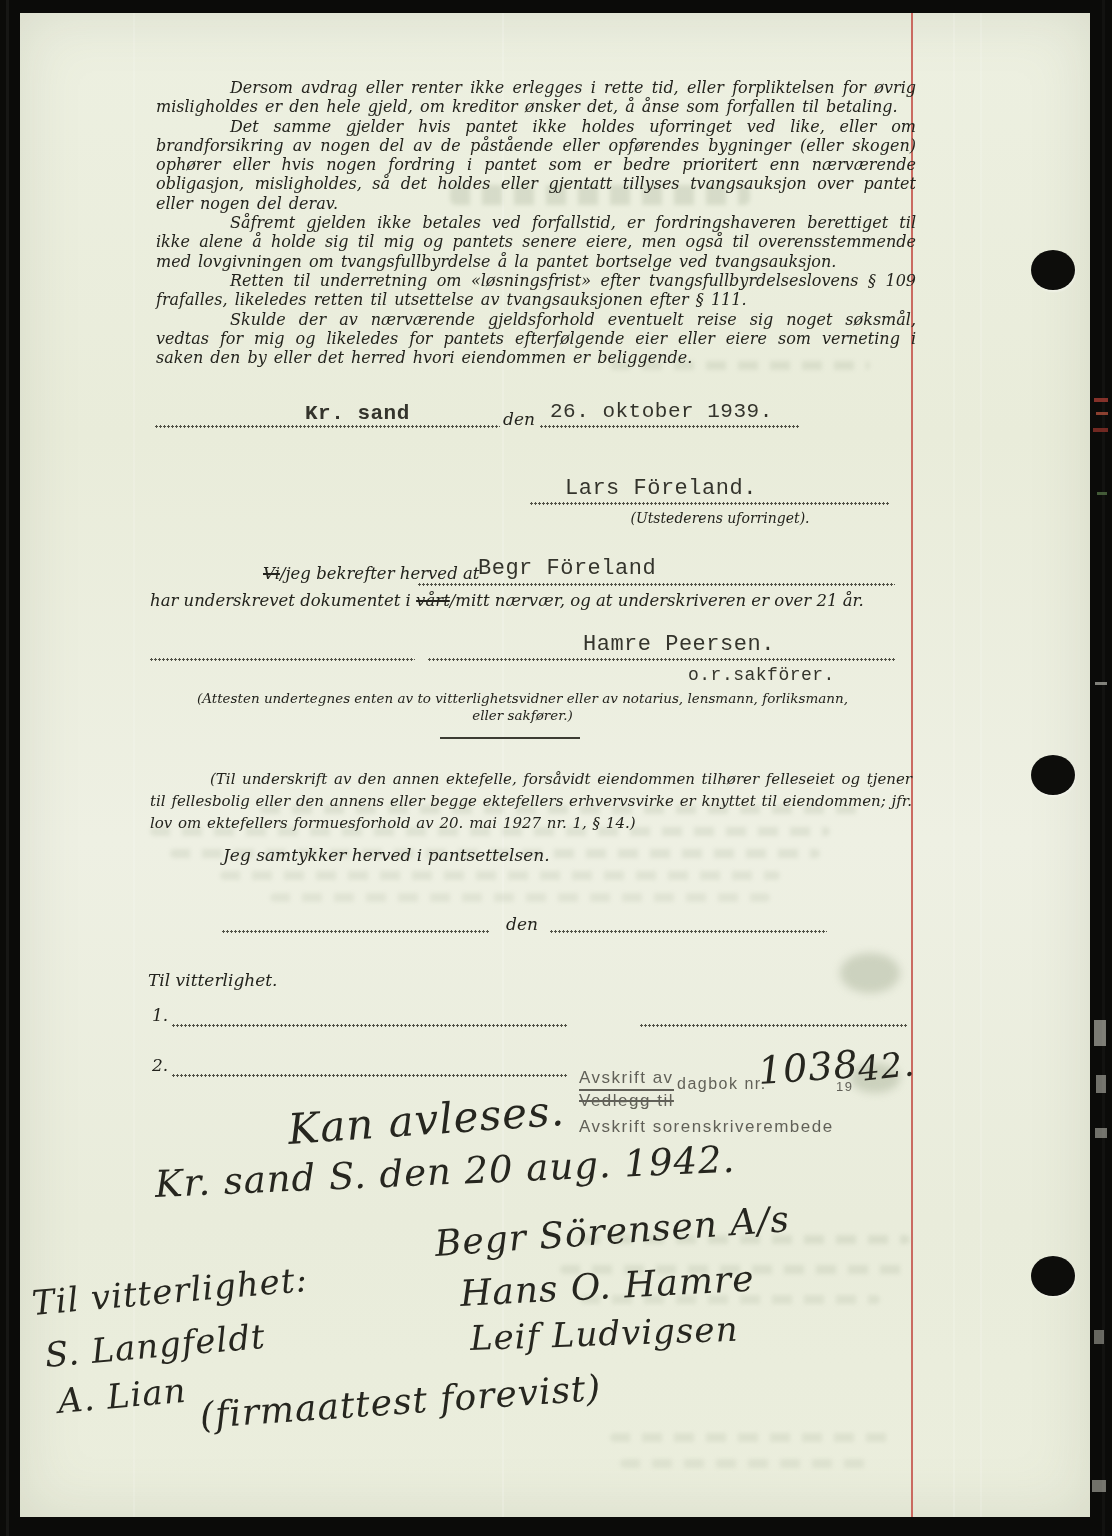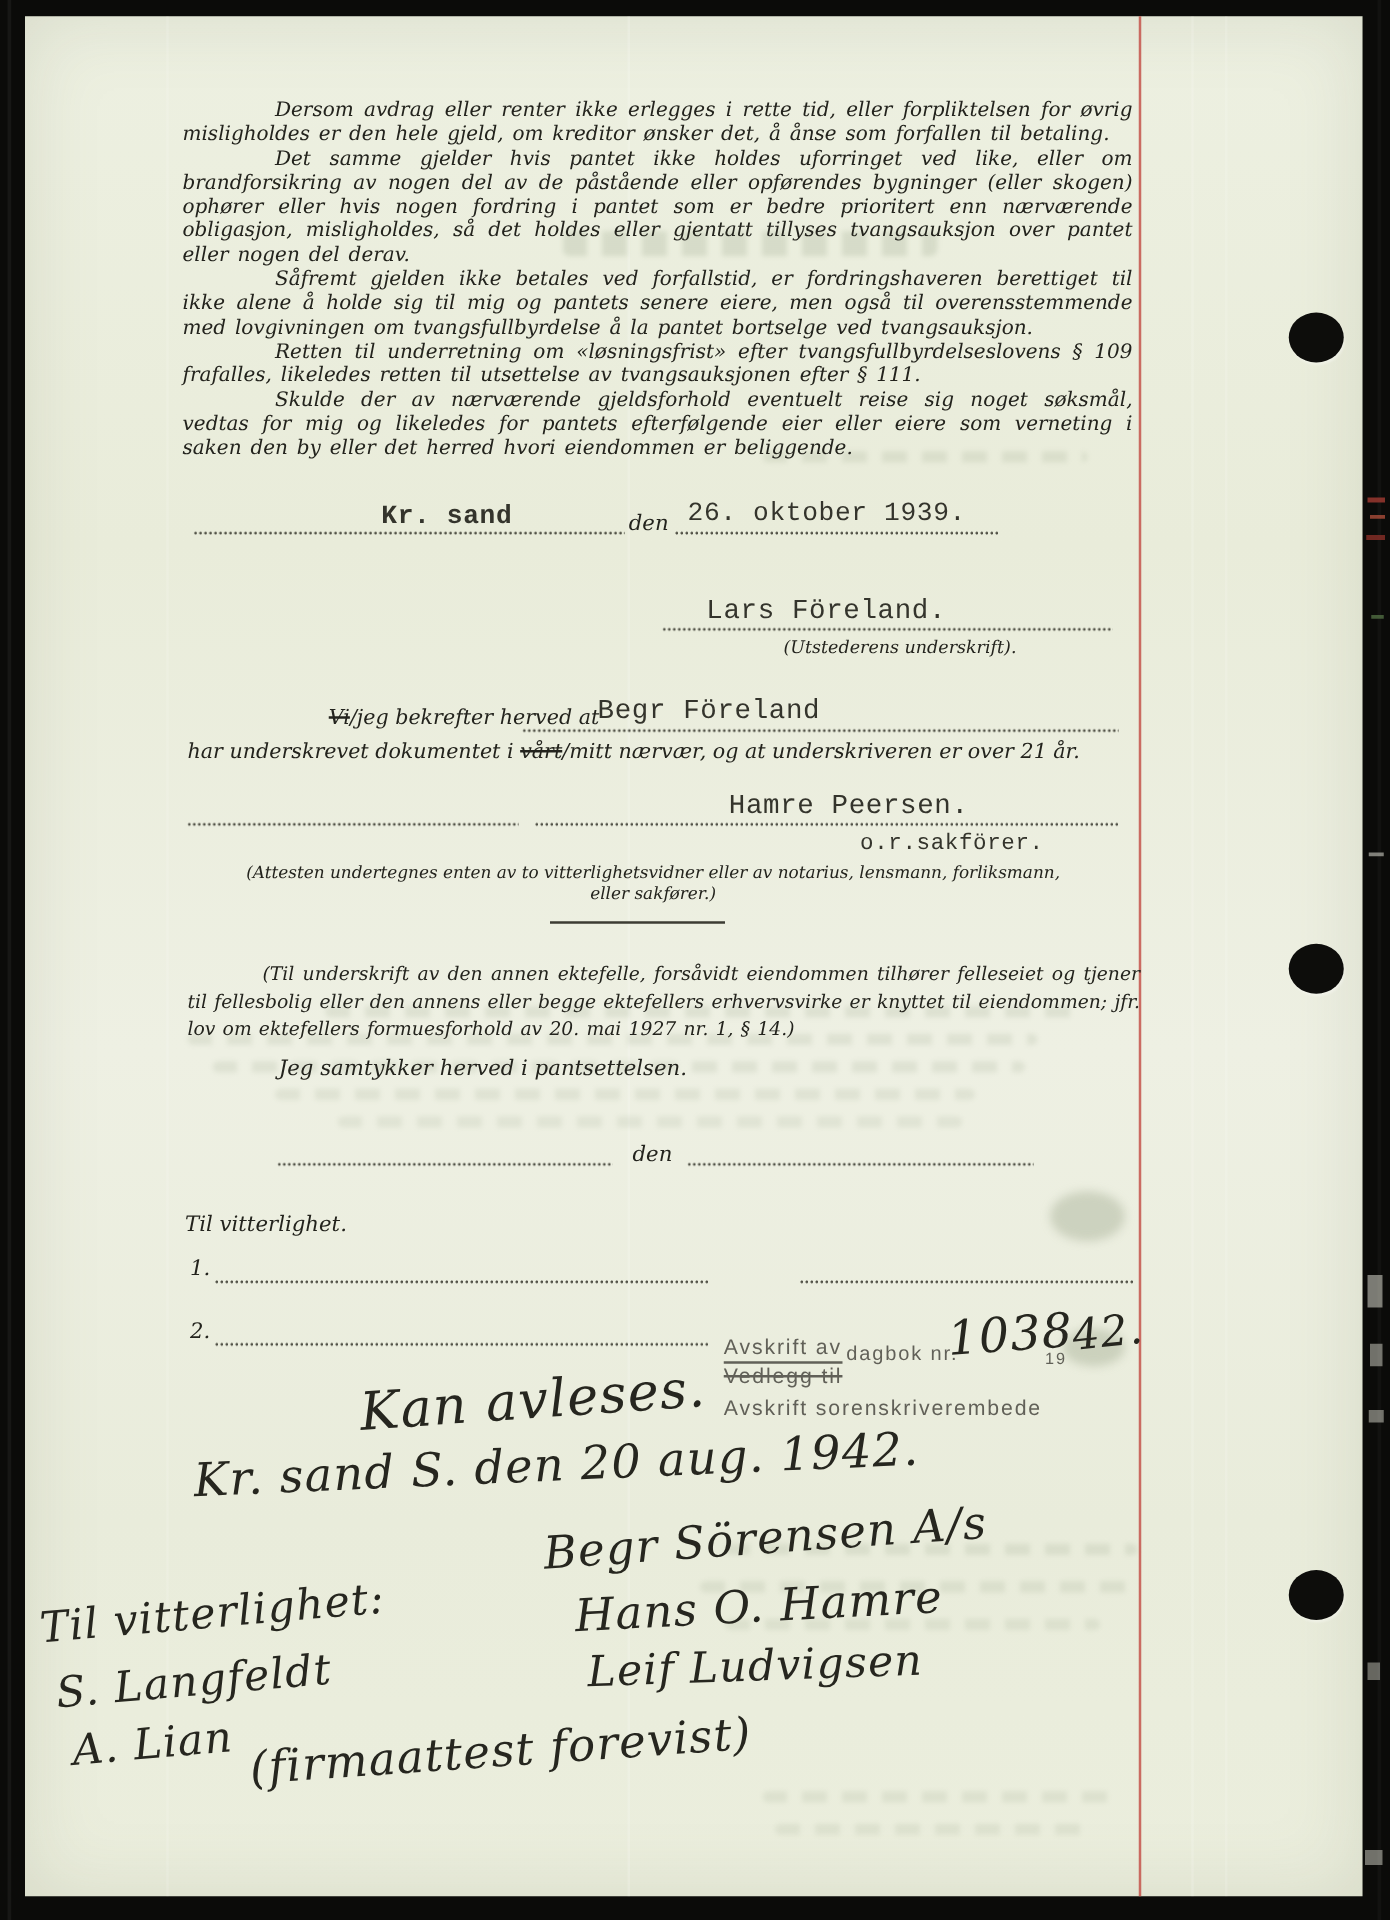--- a/index.html
+++ b/index.html
@@ -68,37 +68,37 @@
     <div class="bleed" style="left:200px;top:858px;width:560px;height:9px;opacity:.3;"></div>
     <div class="bleed" style="left:250px;top:880px;width:500px;height:9px;opacity:.28;"></div>
     <div class="bleedblob" style="left:820px;top:940px;width:60px;height:40px;"></div>
     <div class="bleedblob" style="left:830px;top:1050px;width:50px;height:30px;"></div>
     <div class="bleed" style="left:560px;top:1222px;width:330px;height:9px;opacity:.35;"></div>
     <div class="bleed" style="left:540px;top:1252px;width:350px;height:9px;opacity:.33;"></div>
     <div class="bleed" style="left:560px;top:1282px;width:300px;height:9px;opacity:.3;"></div>
     <div class="bleed" style="left:590px;top:1420px;width:280px;height:9px;opacity:.3;"></div>
     <div class="bleed" style="left:600px;top:1446px;width:250px;height:9px;opacity:.28;"></div>
 
-    <div class="abs it bodytext" style="left:126px;top:65px;width:760px;">
+    <div class="abs it bodytext" style="left:136px;top:65px;width:760px;">
       <p>Dersom avdrag eller renter ikke erlegges i rette tid, eller forpliktelsen for øvrig misligholdes er den hele gjeld, om kreditor ønsker det, å ånse som forfallen til betaling.</p>
       <p>Det samme gjelder hvis pantet ikke holdes uforringet ved like, eller om brandforsikring av nogen del av de påstående eller opførendes bygninger (eller skogen) ophører eller hvis nogen fordring i pantet som er bedre prioritert enn nærværende obligasjon, misligholdes, så det holdes eller gjentatt tillyses tvangsauksjon over pantet eller nogen del derav.</p>
       <p>Såfremt gjelden ikke betales ved forfallstid, er fordringshaveren berettiget til ikke alene å holde sig til mig og pantets senere eiere, men også til overensstemmende med lovgivningen om tvangsfullbyrdelse å la pantet bortselge ved tvangsauksjon.</p>
       <p>Retten til underretning om «løsningsfrist» efter tvangsfullbyrdelseslovens § 109 frafalles, likeledes retten til utsettelse av tvangsauksjonen efter § 111.</p>
       <p>Skulde der av nærværende gjeldsforhold eventuelt reise sig noget søksmål, vedtas for mig og likeledes for pantets efterfølgende eier eller eiere som verneting i saken den by eller det herred hvori eiendommen er beliggende.</p>
     </div>
 
     <div class="abs tw" style="left:285px;top:389px;font-size:21px;font-weight:bold;">Kr. sand</div>
     <div class="abs it" style="left:483px;top:396px;font-size:17px;">den</div>
     <div class="abs tw" style="left:530px;top:387px;font-size:21px;">26. oktober 1939.</div>
     <div class="abs leader" style="left:135px;top:412px;width:345px;"></div>
     <div class="abs leader" style="left:520px;top:412px;width:260px;"></div>
 
     <div class="abs tw" style="left:545px;top:463px;font-size:22px;">Lars Föreland.</div>
     <div class="abs leader" style="left:510px;top:489px;width:360px;"></div>
-    <div class="abs it" style="left:540px;top:497px;width:320px;text-align:center;font-size:14px;">(Utstederens underskrift).</div>
+    <div class="abs it" style="left:540px;top:497px;width:320px;text-align:center;font-size:14px;">(Utstederens uforringet).</div>
 
     <div class="abs it" style="left:203px;top:551px;font-size:16.5px;margin-left:40px;"><span class="strike">Vi</span><span>/jeg bekrefter herved at</span></div>
     <div class="abs tw" style="left:458px;top:543px;font-size:22px;">Begr Föreland</div>
     <div class="abs leader" style="left:398px;top:570px;width:477px;"></div>
     <div class="abs it" style="left:130px;top:578px;font-size:16.5px;"><span>har underskrevet dokumentet i </span><span class="strike">vårt</span><span>/mitt nærvær, og at underskriveren er over 21 år.</span></div>
 
     <div class="abs tw" style="left:563px;top:619px;font-size:22px;">Hamre Peersen.</div>
     <div class="abs leader" style="left:130px;top:645px;width:265px;"></div>
     <div class="abs leader" style="left:408px;top:645px;width:467px;"></div>
     <div class="abs tw" style="left:668px;top:652px;font-size:18px;">o.r.sakförer.</div>

